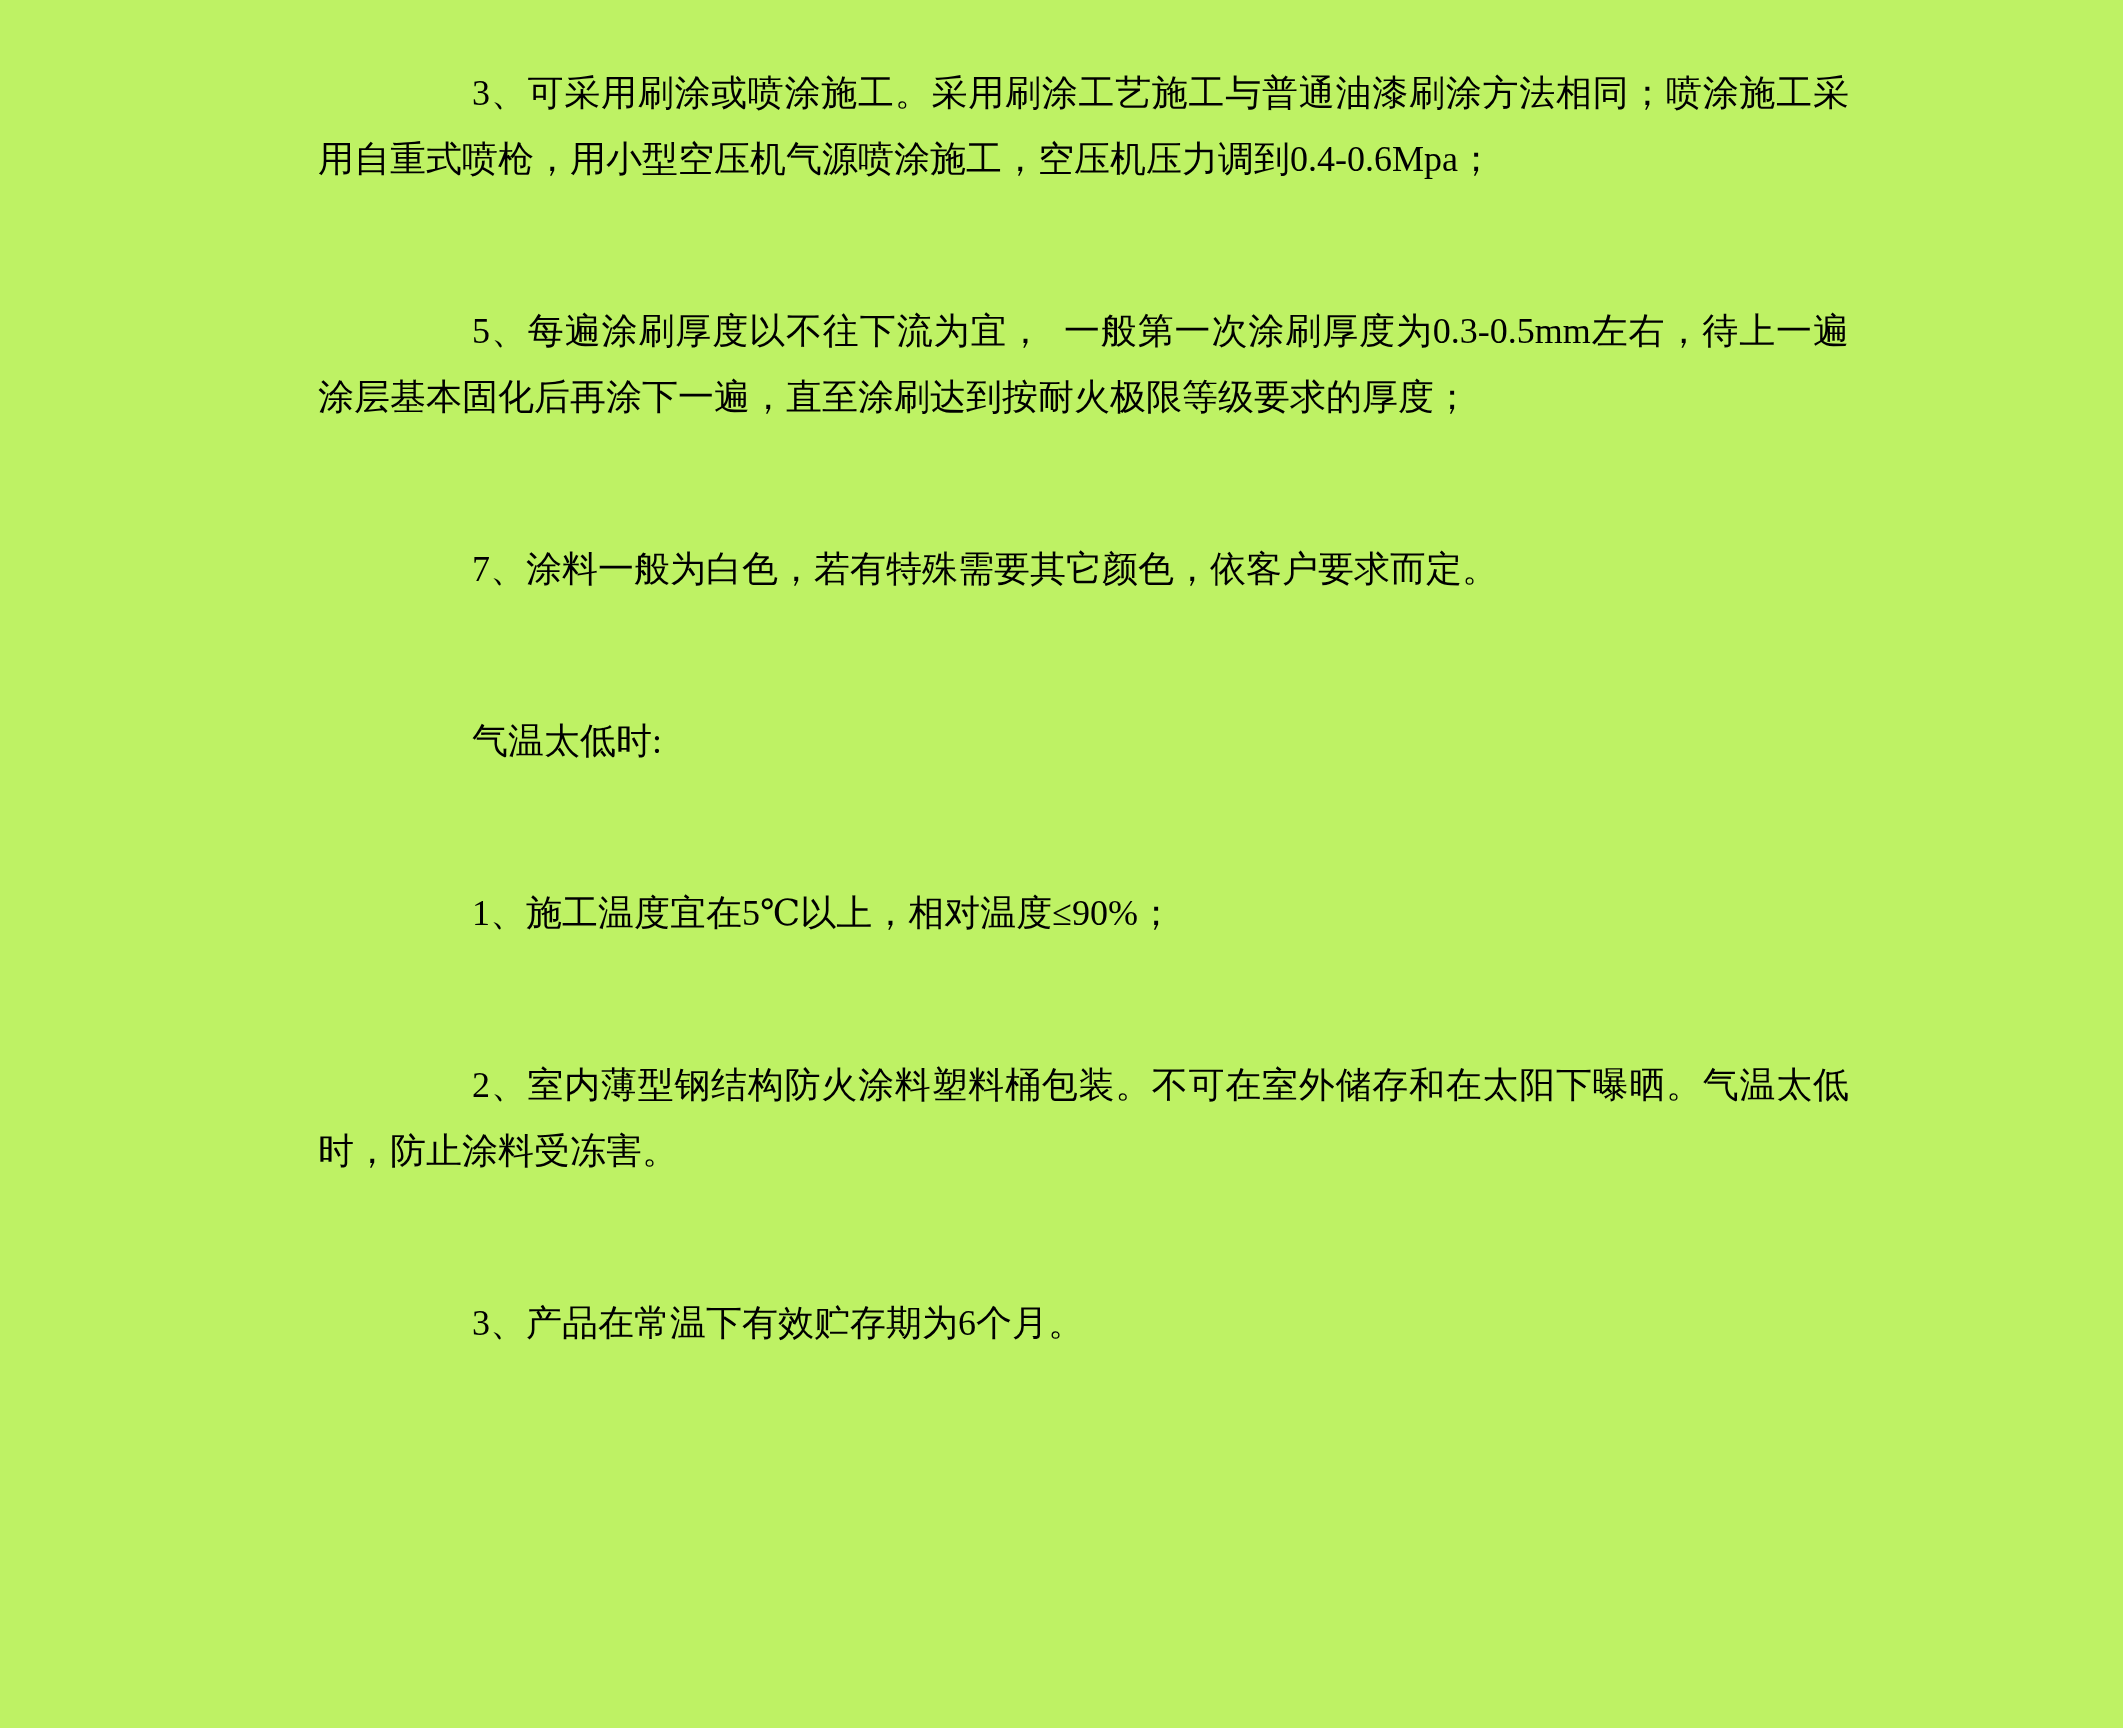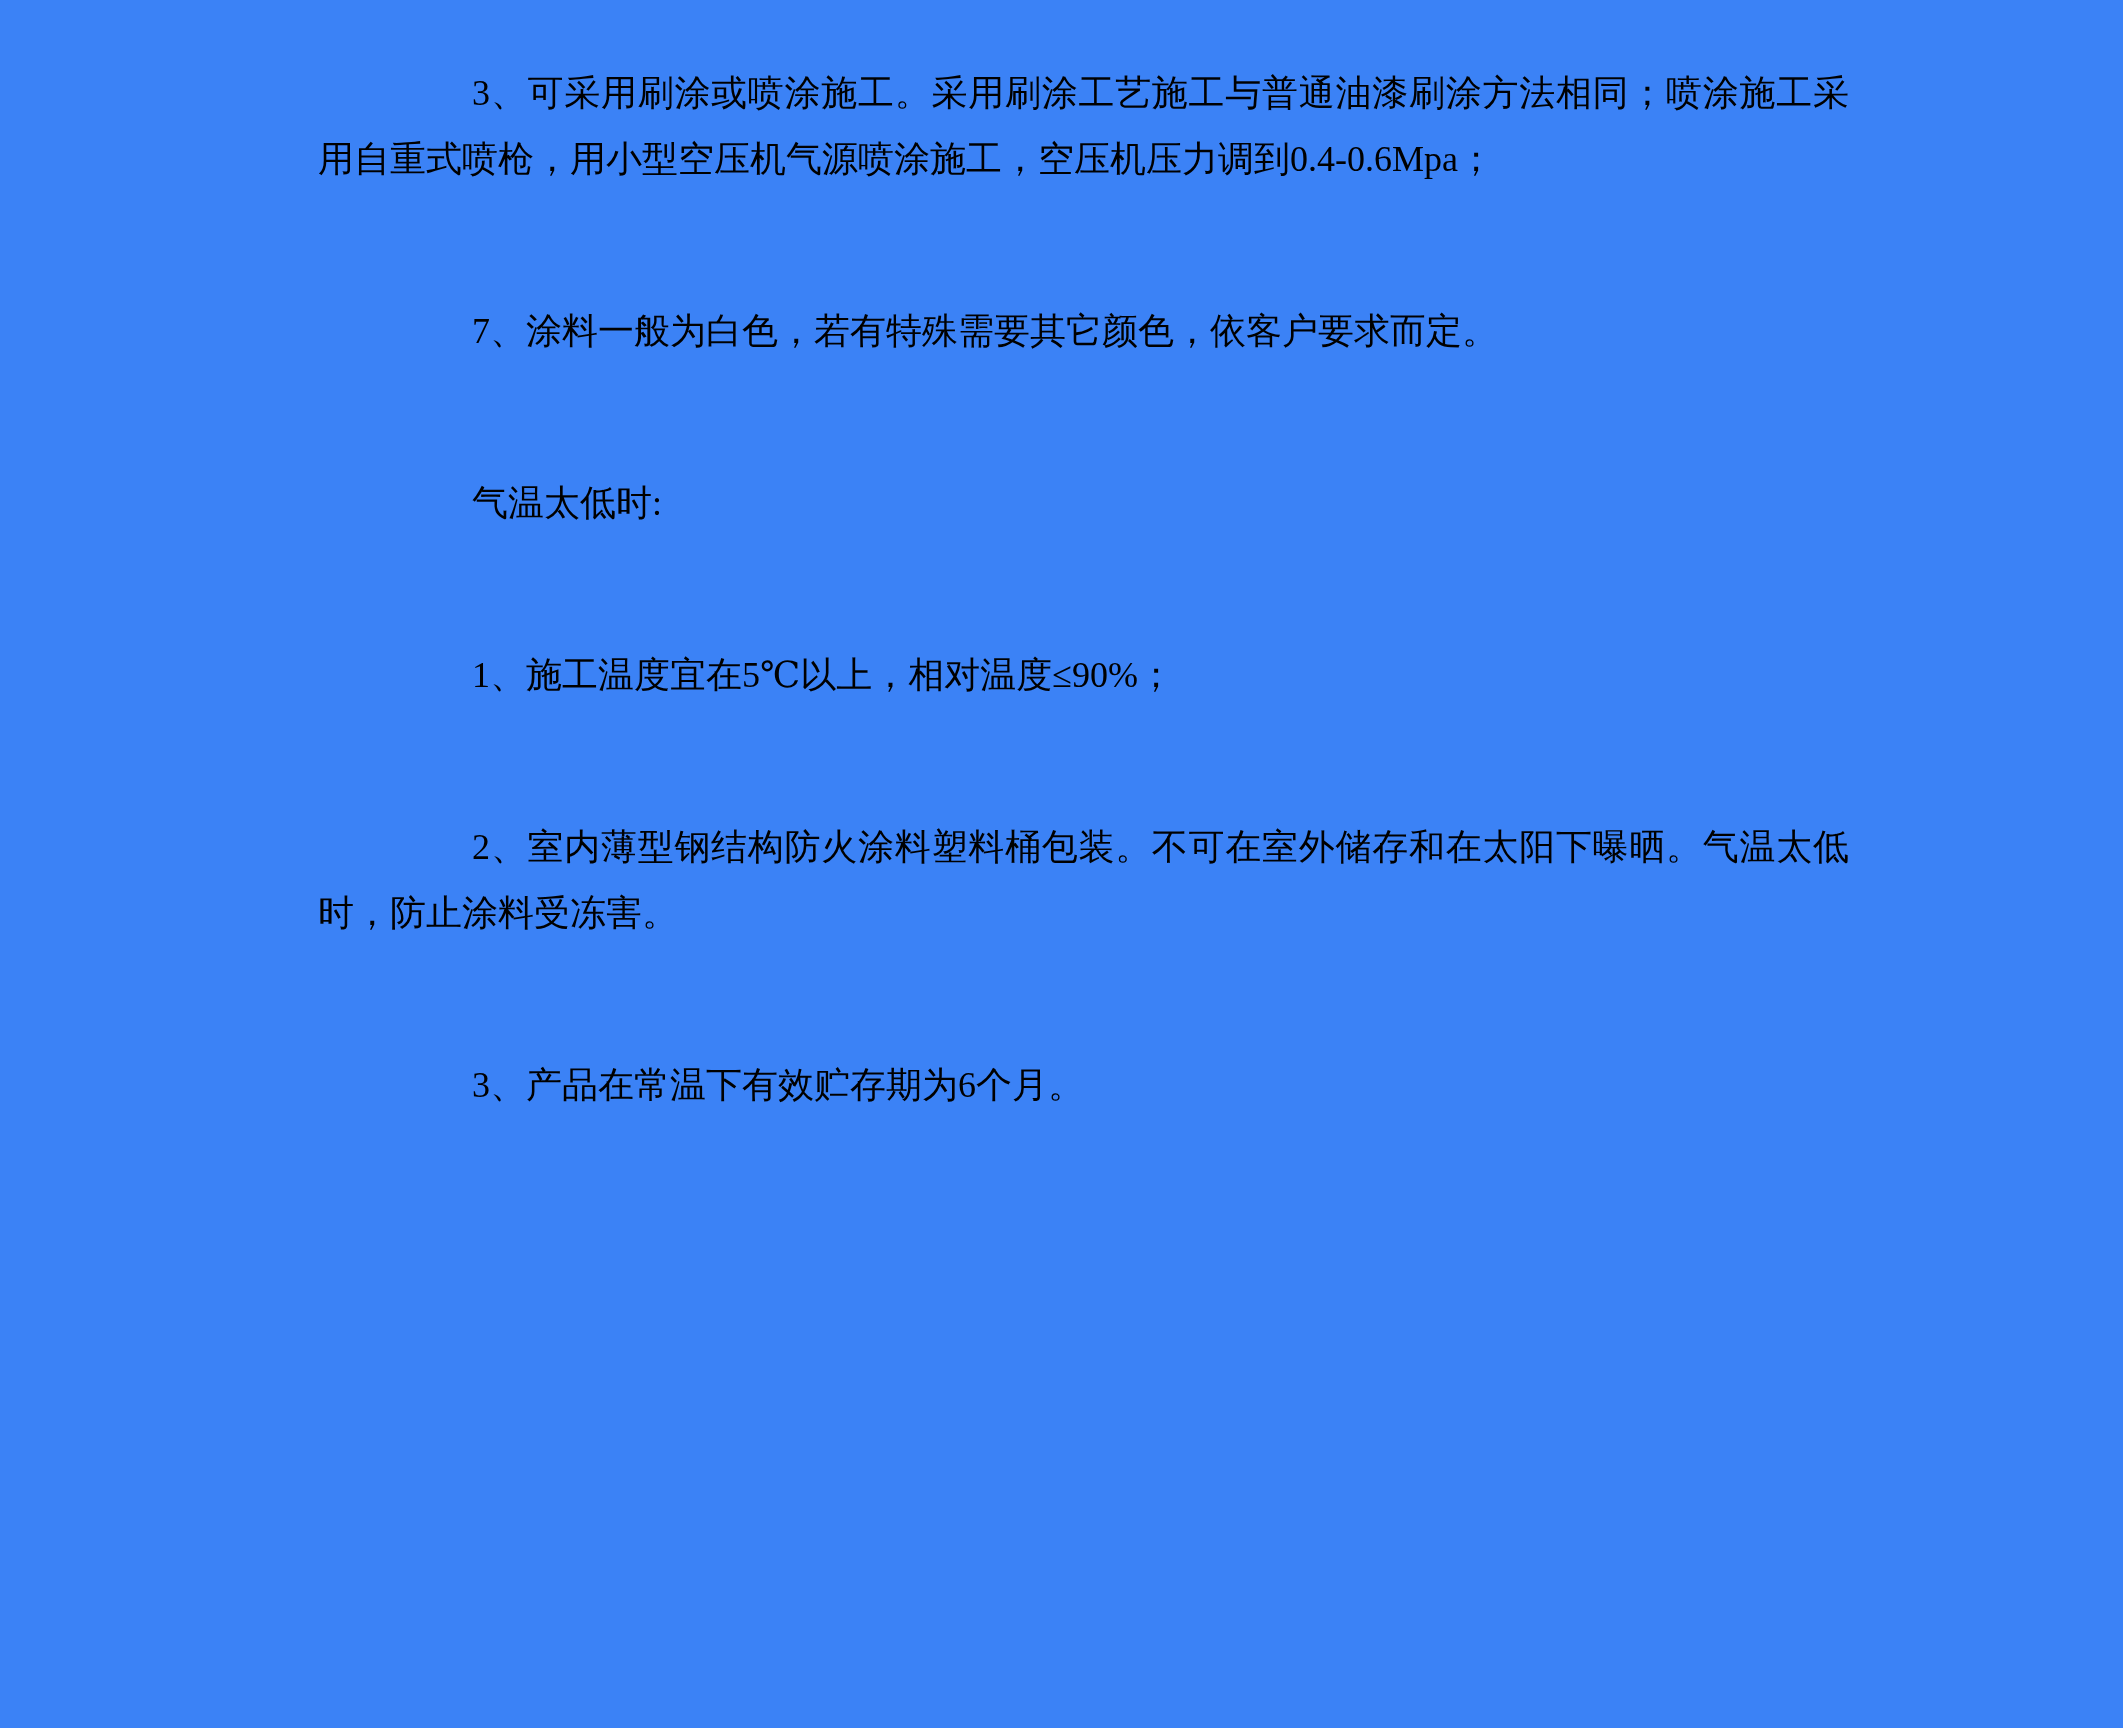--- a/index.html
+++ b/index.html
@@ -4,21 +4,21 @@
 <style>
   html, body {
     margin: 0;
     padding: 0;
     background: #ffffff;
   }
   .page {
     position: relative;
     width: 2123px;
     height: 1728px;
-    background: #3b82f6;
+    background: #bef264;
     box-sizing: border-box;
     padding: 60px 274px 0 318px;
     overflow: hidden;
     font-family: "Liberation Serif", "DejaVu Serif", serif;
     color: #000000;
   }
   .para {
     margin: 0 0 106px 0;
     font-size: 36px;
     line-height: 66px;
@@ -26,19 +26,20 @@
     white-space: pre-wrap;
     word-break: break-all;
     text-align: justify;
   }
 </style>
 </head>
 <body>
 
 <div class="page">
   <p class="para">3、可采用刷涂或喷涂施工。采用刷涂工艺施工与普通油漆刷涂方法相同；喷涂施工采用自重式喷枪，用小型空压机气源喷涂施工，空压机压力调到0.4-0.6Mpa；</p>
+  <p class="para">5、每遍涂刷厚度以不往下流为宜，  一般第一次涂刷厚度为0.3-0.5mm左右，待上一遍涂层基本固化后再涂下一遍，直至涂刷达到按耐火极限等级要求的厚度；</p>
   <p class="para">7、涂料一般为白色，若有特殊需要其它颜色，依客户要求而定。</p>
   <p class="para">气温太低时:</p>
   <p class="para">1、施工温度宜在5℃以上，相对温度≤90%；</p>
   <p class="para">2、室内薄型钢结构防火涂料塑料桶包装。不可在室外储存和在太阳下曝晒。气温太低时，防止涂料受冻害。</p>
   <p class="para">3、产品在常温下有效贮存期为6个月。</p>
 </div>
 
 
 </body></html>

